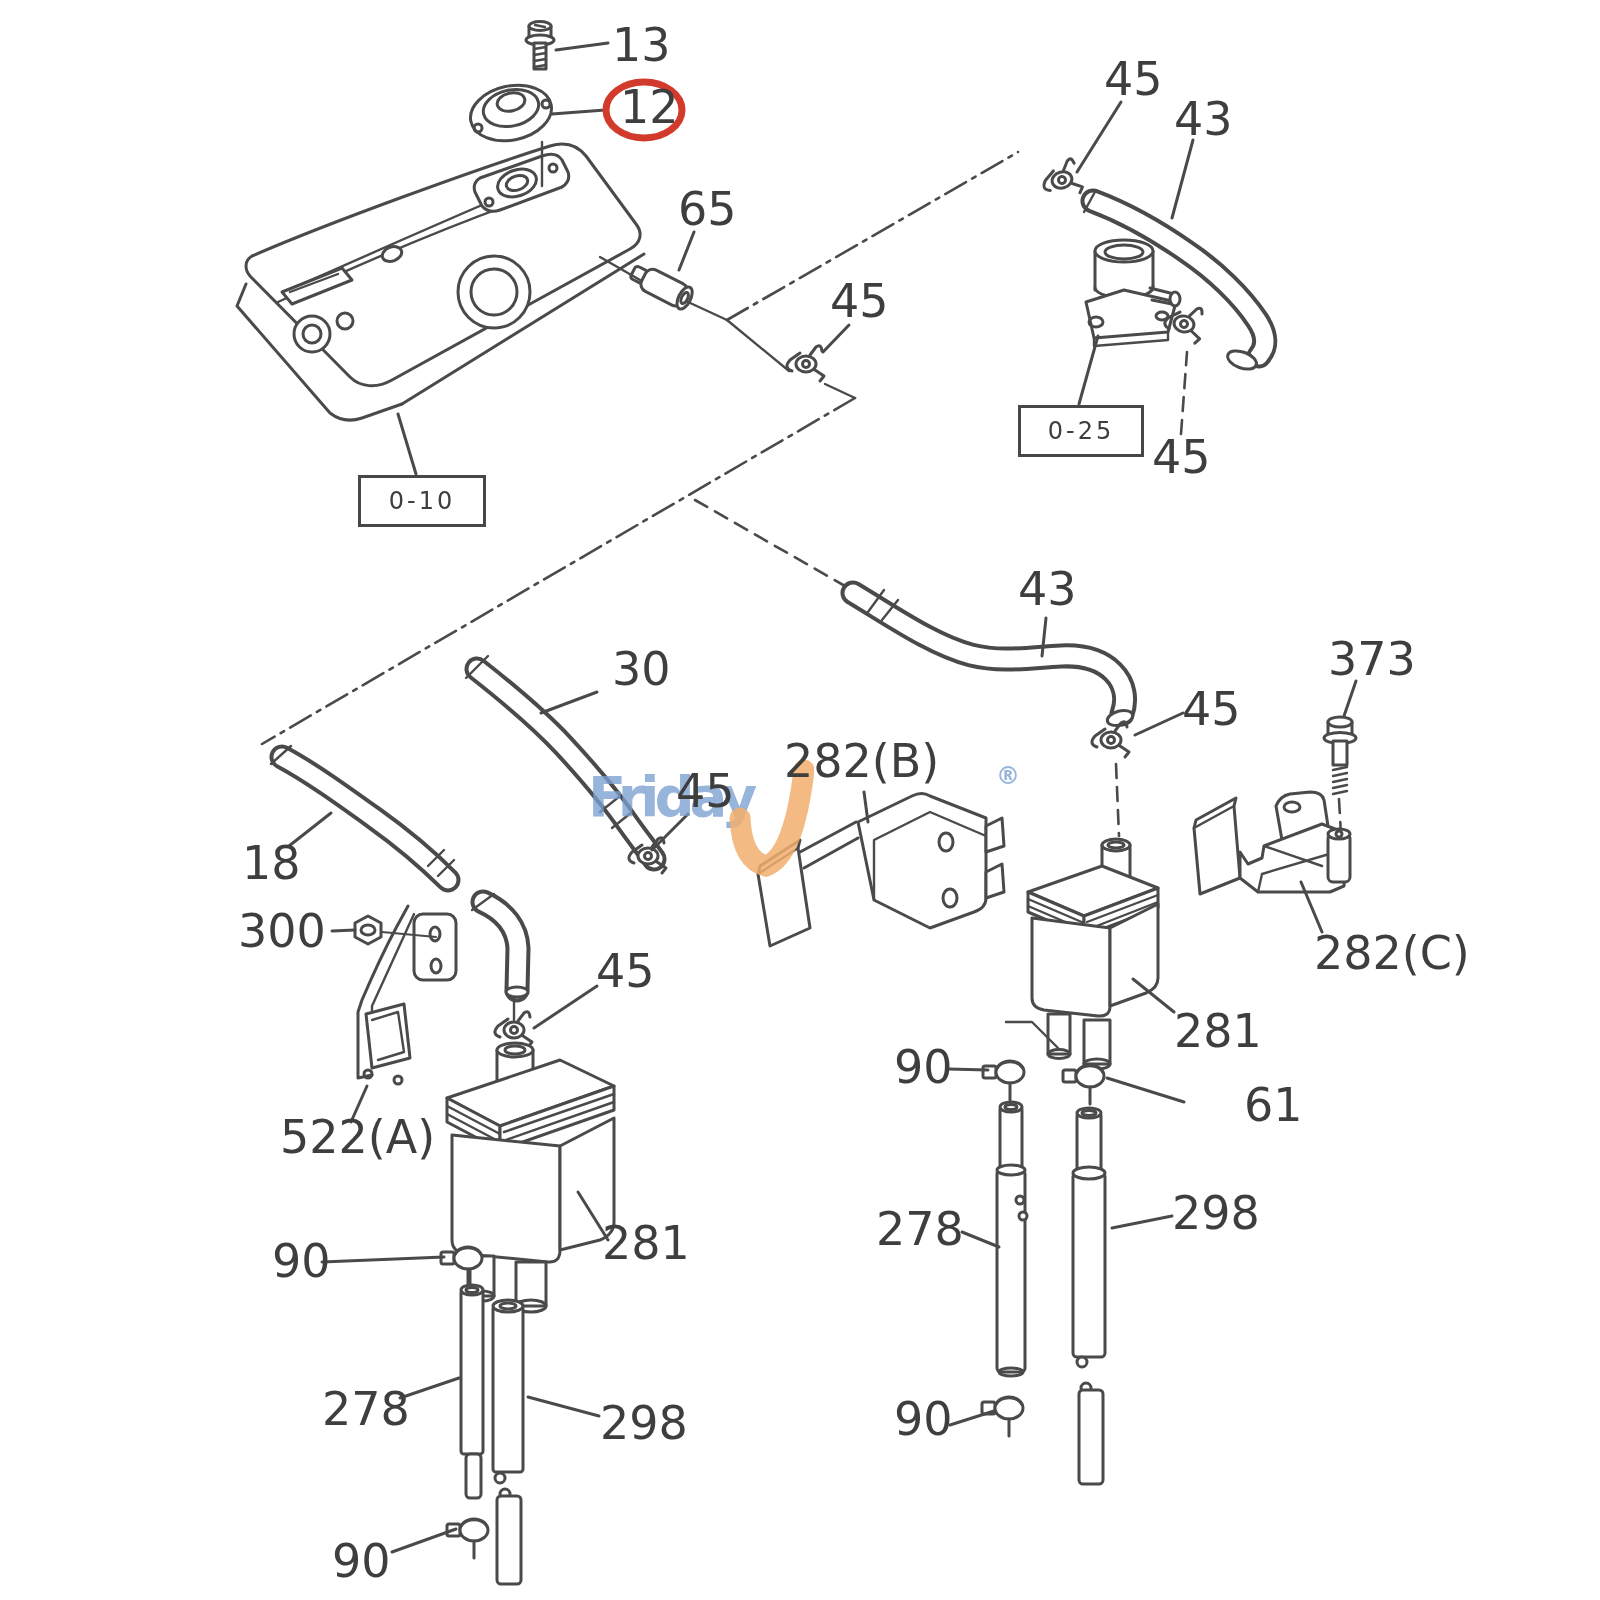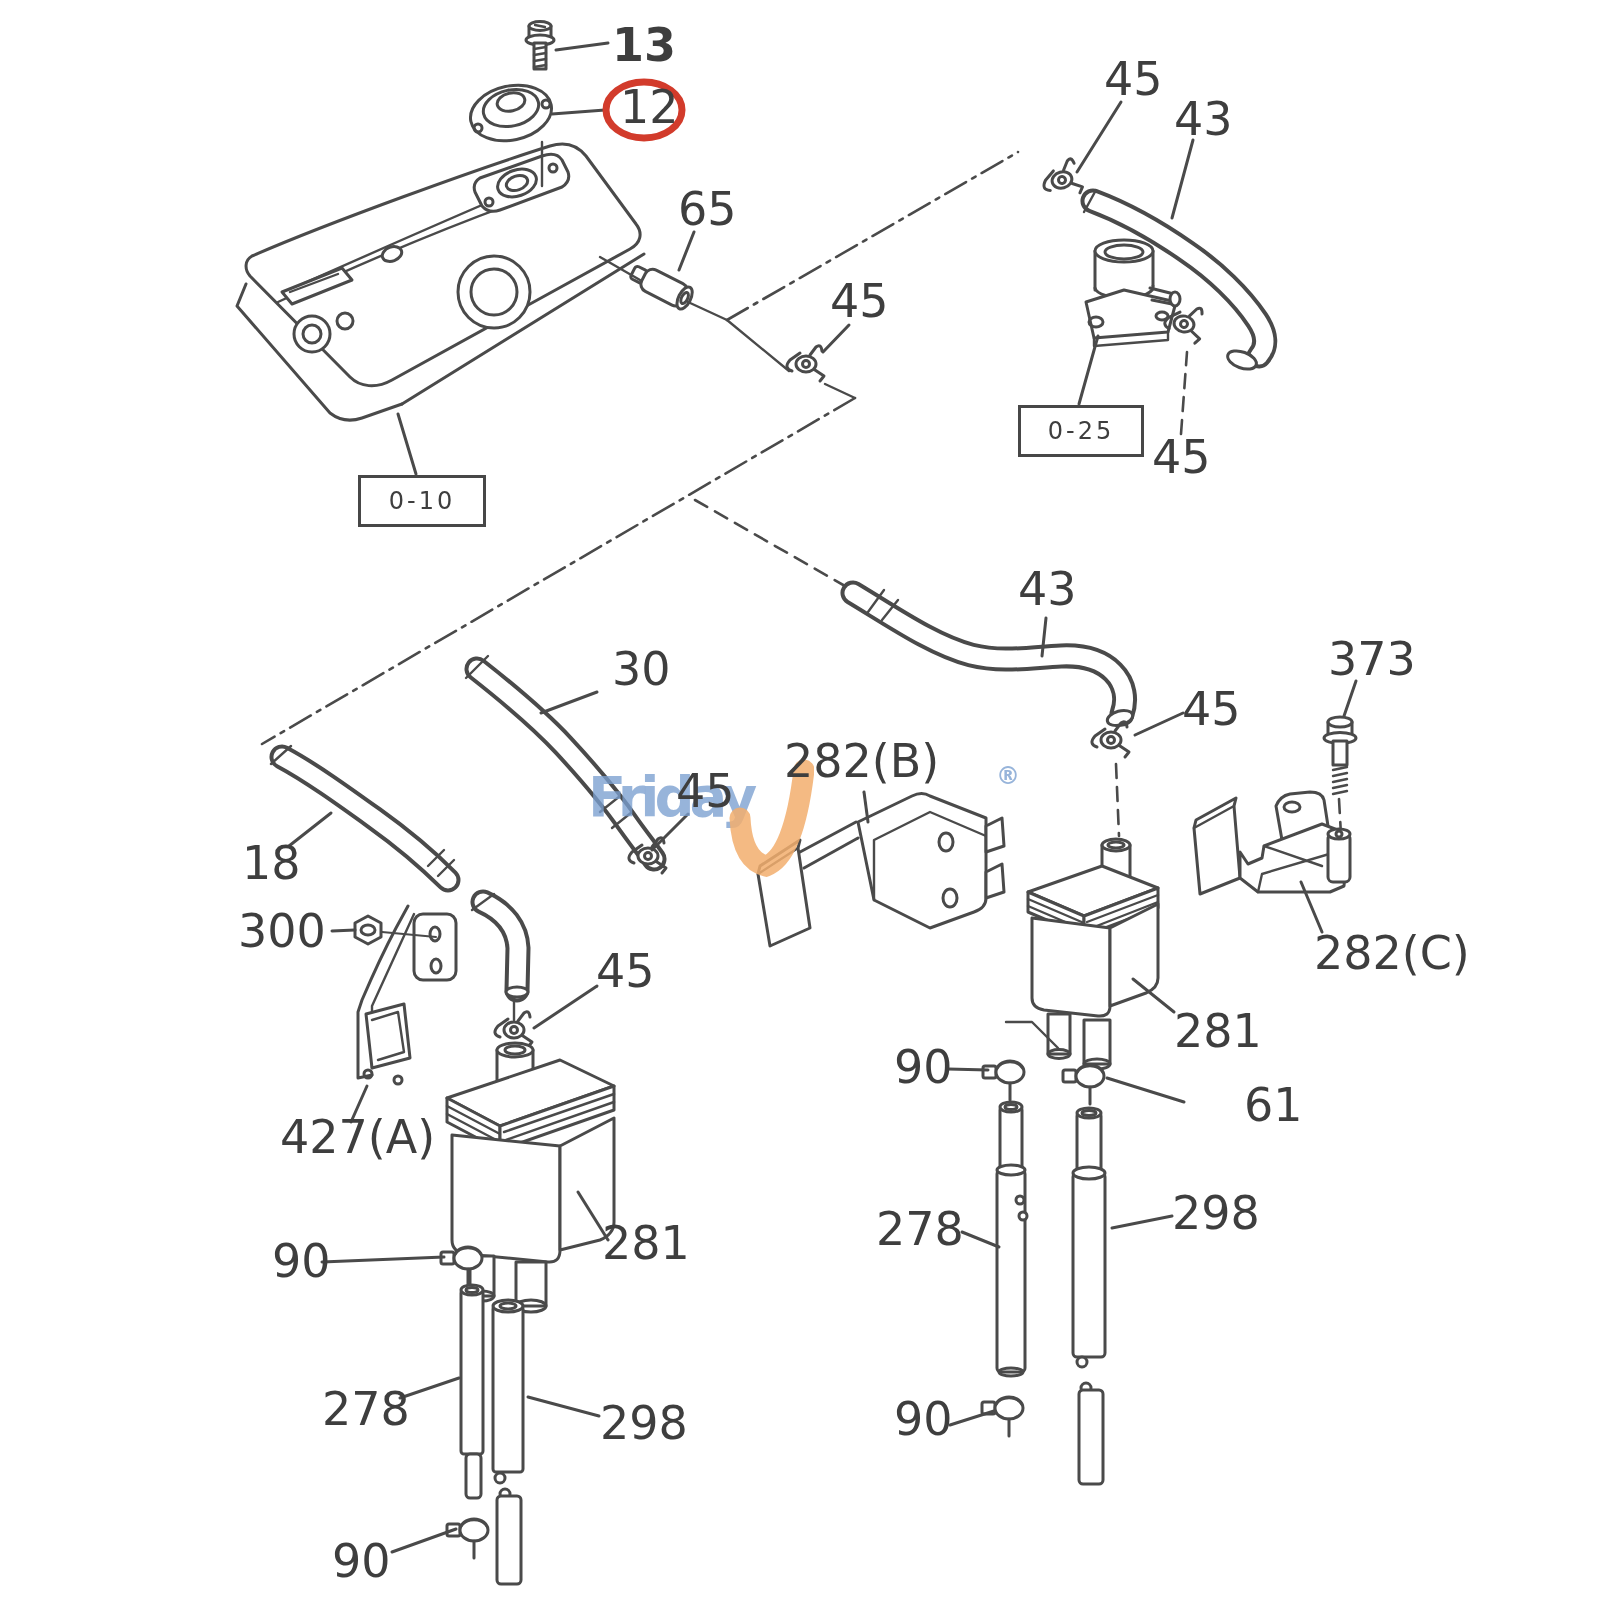--- a/index.html
+++ b/index.html
@@ -337,21 +337,21 @@
   <span class="wmtxt" id="wm1">Friday</span>
   <svg id="wmcheck" width="92" height="124" viewBox="0 0 92 124">
     <path d="M18,62 q2,42 26,48 q28,-10 38,-96" fill="none" stroke="rgba(242,174,109,0.85)" stroke-width="21" stroke-linecap="round"></path>
   </svg>
   <span class="wmtxt" id="wmreg">®</span>
 </div>
 
 <div class="refbox" style="left:358px;top:475px;width:122px;height:46px;text-align:center;">0-10</div>
 <div class="refbox" style="left:1018px;top:405px;width:120px;height:46px;">0-25</div>
 
-<div class="plabel" style="left:612px;top:22px;font-weight:bold;">13</div>
+<div class="plabel" style="left:612px;top:22px;">13</div>
 <div class="plabel" style="left:620px;top:84px;">12</div>
 <div class="plabel" style="left:678px;top:186px;">65</div>
 <div class="plabel" style="left:1104px;top:56px;">45</div>
 <div class="plabel" style="left:1174px;top:96px;">43</div>
 <div class="plabel" style="left:1152px;top:434px;">45</div>
 <div class="plabel" style="left:830px;top:278px;">45</div>
 <div class="plabel" style="left:596px;top:646px;margin-left:16px;">30</div>
 <div class="plabel" style="left:1018px;top:566px;">43</div>
 <div class="plabel" style="left:676px;top:768px;">45</div>
 <div class="plabel" style="left:784px;top:738px;">282(B)</div>
@@ -360,20 +360,20 @@
 <div class="plabel" style="left:1182px;top:686px;">45</div>
 <div class="plabel" style="left:1328px;top:636px;">373</div>
 <div class="plabel" style="left:1314px;top:930px;text-align:right;">282(C)</div>
 <div class="plabel" style="left:1174px;top:1008px;">281</div>
 <div class="plabel" style="left:894px;top:1044px;">90</div>
 <div class="plabel" style="left:1220px;top:1082px;margin-left:24px;">61</div>
 <div class="plabel" style="left:876px;top:1206px;">278</div>
 <div class="plabel" style="left:1172px;top:1190px;">298</div>
 <div class="plabel" style="left:894px;top:1396px;">90</div>
 <div class="plabel" style="left:596px;top:948px;">45</div>
-<div class="plabel" style="left:280px;top:1114px;">427(A)</div>
+<div class="plabel" style="left:280px;top:1114px;">522(A)</div>
 <div class="plabel" style="left:602px;top:1220px;">281</div>
 <div class="plabel" style="left:272px;top:1238px;">90</div>
 <div class="plabel" style="left:322px;top:1386px;">278</div>
 <div class="plabel" style="left:600px;top:1400px;">298</div>
 <div class="plabel" style="left:332px;top:1538px;">90</div>
 
 </div>
 
 </body></html>

